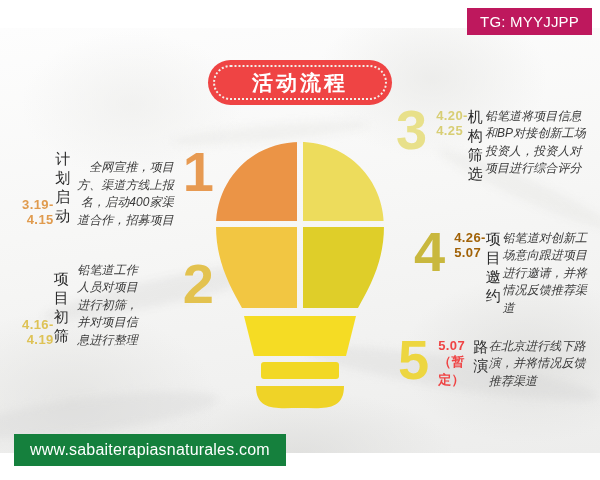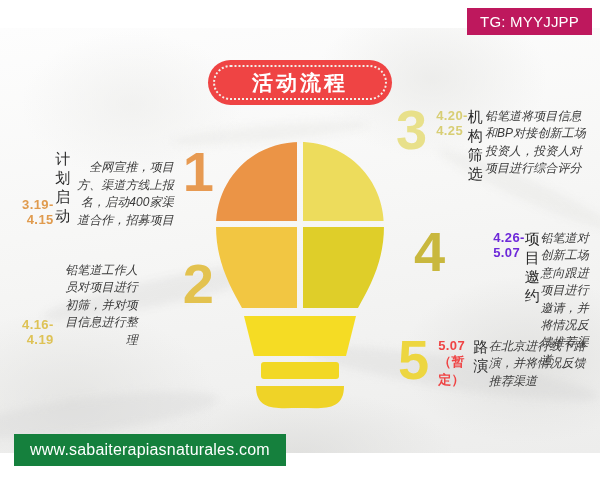--- a/index.html
+++ b/index.html
@@ -242,38 +242,39 @@
       <span class="step-date" style="color: rgb(224, 155, 78);">3.19-4.15</span>
       <span class="step-title">计划启动</span>
       <span class="step-desc">全网宣推，项目方、渠道方线上报名，启动400家渠道合作，招募项目</span>
     </div>
     <span class="step-num" style="color: rgb(231, 154, 82);">1</span>
   </div>
 
   <div class="step step-left" id="step-2">
     <div class="step-body">
       <span class="step-date" style="color: rgb(222, 194, 85);">4.16-4.19</span>
+      <span class="step-title">项目初筛</span>
       <span class="step-desc">铅笔道工作人员对项目进行初筛，并对项目信息进行整理</span>
     </div>
     <span class="step-num" style="color: rgb(227, 194, 79);">2</span>
   </div>
 
   <div class="step step-right" id="step-3">
     <span class="step-num" style="color: rgb(232, 224, 138);">3</span>
     <div class="step-body">
       <span class="step-date" style="color: rgb(216, 206, 116);">4.20-4.25</span>
       <span class="step-title">机构筛选</span>
       <span class="step-desc">铅笔道将项目信息和BP对接创新工场投资人，投资人对项目进行综合评分</span>
     </div>
   </div>
 
   <div class="step step-right" id="step-4">
     <span class="step-num" style="color: rgb(201, 184, 62);">4</span>
     <div class="step-body">
-      <span class="step-date" style="color: #6d28d9; margin-left: 39px;">4.26-5.07</span>
+      <span class="step-date" style="color: #a16207;">4.26-5.07</span>
       <span class="step-title">项目邀约</span>
       <span class="step-desc">铅笔道对创新工场意向跟进项目进行邀请，并将情况反馈推荐渠道</span>
     </div>
   </div>
 
   <div class="step step-right" id="step-5">
     <span class="step-num" style="color: rgb(237, 214, 64);">5</span>
     <div class="step-body">
       <span class="step-date" style="color: #ef4444;">5.07（暂定）</span>
       <span class="step-title">路演</span>

